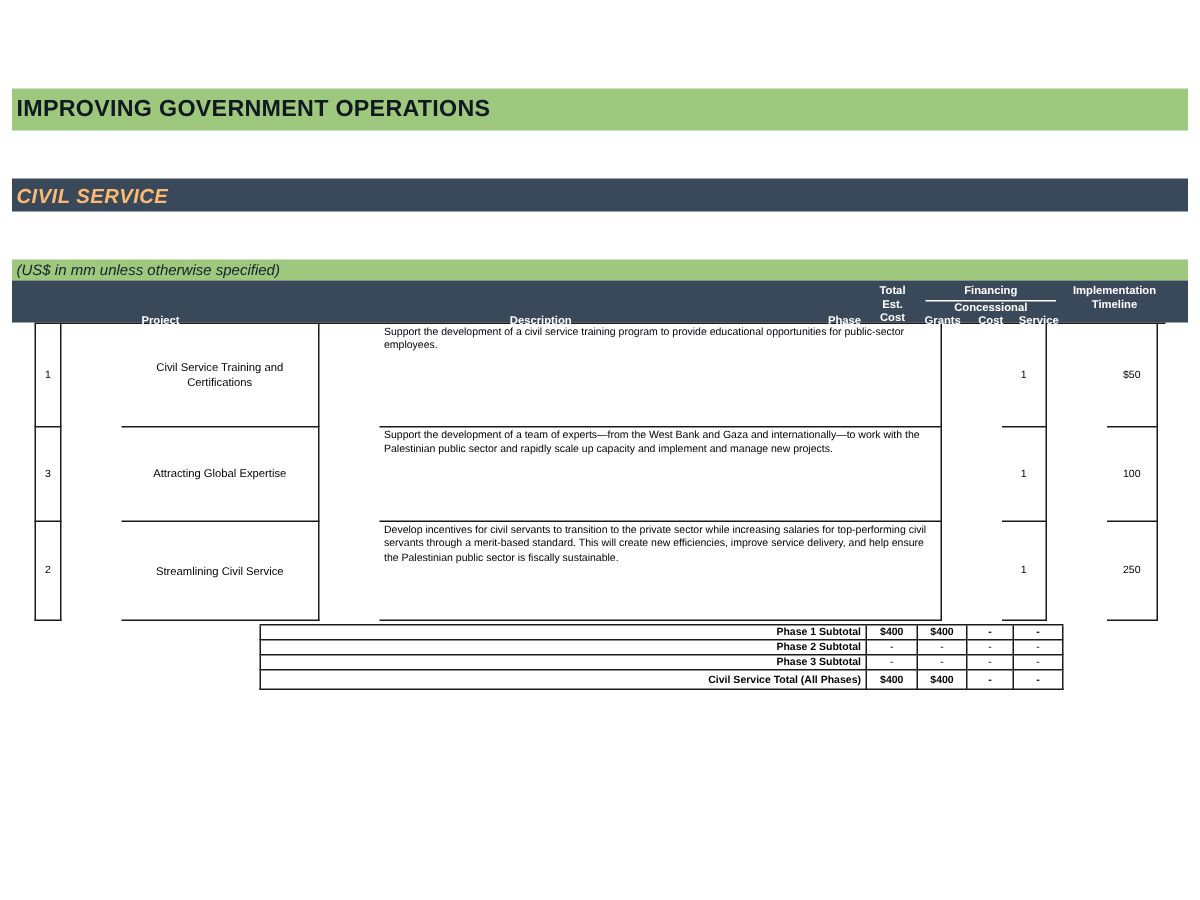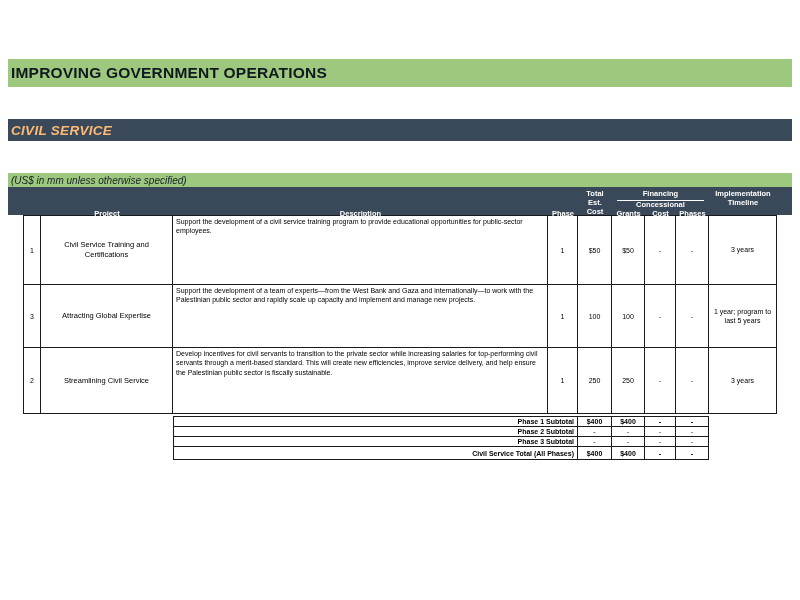--- a/index.html
+++ b/index.html
@@ -32,21 +32,21 @@
     align-items:end;height:100%;
     color:#fff;font-weight:bold;font-size:7.5px;text-align:center;line-height:1.18;
   }
   .th-stack{display:flex;flex-direction:column;height:100%;}
   .fin-group{display:flex;flex-direction:column;justify-content:flex-end;height:100%;}
   .fin-title{margin:0 5px;border-bottom:1px solid #fff;padding-bottom:1px;}
   .fin-cols{display:grid;grid-template-columns:33px 31px 33px;}
 
   
   .tbody{margin-left:15px;width:754px;border-top:1.2px solid var(--line);font-size:7px;}
-  .trow{display:grid;grid-template-columns:18px 132px 375px 30px 34px 33px 31px 33px 68px;}
+  .trow{display:grid;grid-template-columns:18px 132px 375px 30px 34px 33px 31px 33px 68px;gap:40px;}
   .trow > div{
     box-sizing:border-box;border-right:1px solid var(--line);border-bottom:1px solid var(--line);
     display:flex;align-items:center;justify-content:center;text-align:center;overflow:hidden;
   }
   .trow > div:first-child{border-left:1.4px solid var(--line);}
   .trow > div:last-child{border-right:1.4px solid var(--line);}
   .r1{height:69px}.r2{height:66px}.r3{height:63px}
   .cell-project{font-size:7.5px;line-height:1.3;padding:0 8px;}
   .cell-desc{align-items:flex-start !important;justify-content:flex-start !important;
     text-align:left !important;padding:1px 3px 0 3px;line-height:1.34;}
@@ -90,21 +90,21 @@
         <span>Total</span>
         <span>Est.</span>
         <span>Cost</span>
       </div>
       <div class="fin-group">
         <div class="fin-title">Financing</div>
         <div>Concessional</div>
         <div class="fin-cols">
           <span>Grants</span>
           <span>Cost</span>
-          <span>Phases</span>
+          <span>Service</span>
         </div>
       </div>
       <div class="th-stack">
         <span>Implementation</span>
         <span>Timeline</span>
       </div>
     </div>
   </div>
 
   <div class="tbody">

